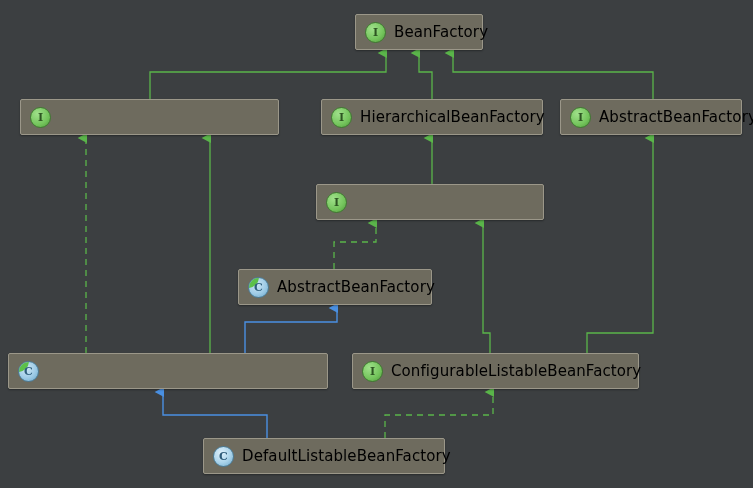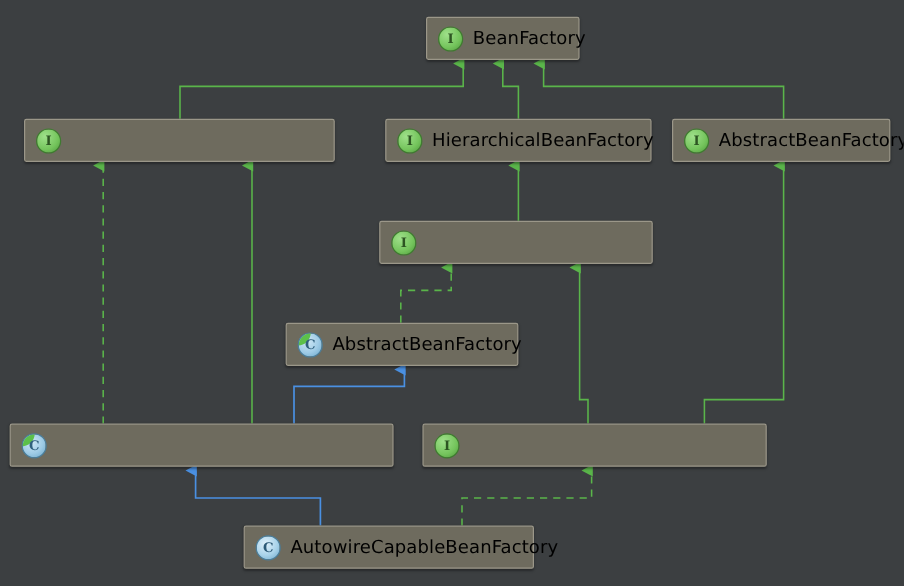--- a/index.html
+++ b/index.html
@@ -162,22 +162,23 @@
   <div class="node" style="left:8px;top:353px;width:320px;">
     <span class="ico abstract">
         <span class="glyph">C</span>
       </span>
   </div>
 
   <div class="node" style="left:352px;top:353px;width:287px;">
     <span class="ico iface">
         <span class="glyph">I</span>
       </span>
+    <span class="label">ConfigurableListableBeanFactory</span>
   </div>
 
   <div class="node" style="left:203px;top:438px;width:242px;">
     <span class="ico cls">
         <span class="glyph">C</span>
       </span>
-    <span class="label">AutowireCapableBeanFactory</span>
+    <span class="label">DefaultListableBeanFactory</span>
   </div>
 
 </div>
 
 </body></html>

